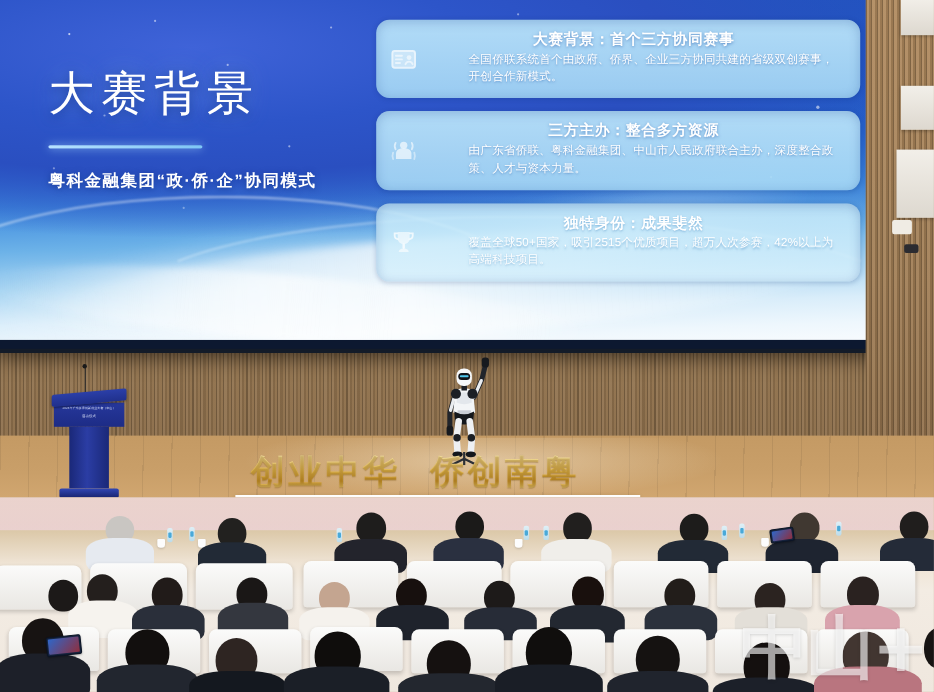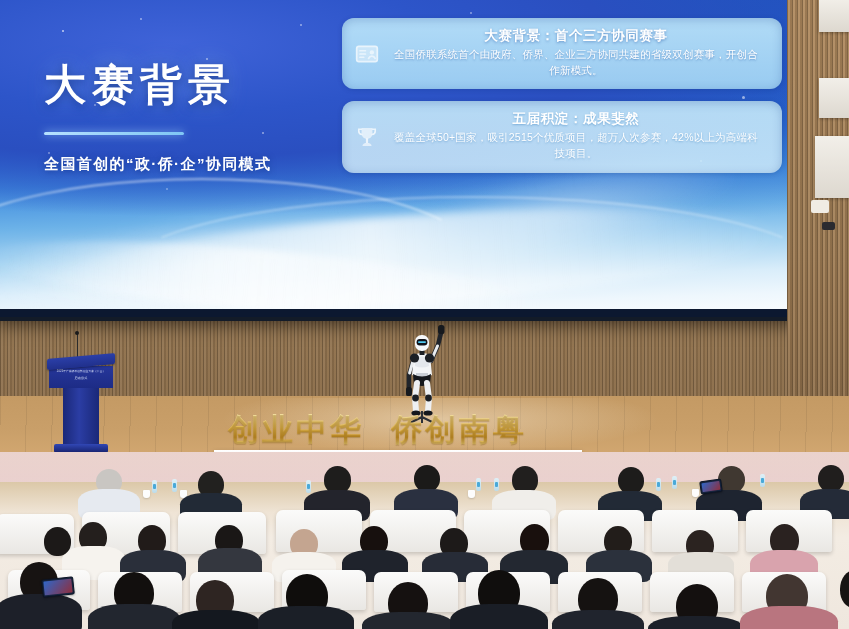--- a/index.html
+++ b/index.html
@@ -69,21 +69,21 @@
     background:radial-gradient(50% 50% at 50% 50%, rgba(255,255,255,.35), rgba(255,255,255,0) 72%);
     transform:rotate(-12deg);filter:blur(8px);}
   .arcline{position:absolute;border:2px solid rgba(255,255,255,.45);
     border-radius:50%;border-color:rgba(255,255,255,.5) transparent transparent transparent;
     filter:blur(1.2px);}
   .star{position:absolute;background:#fff;border-radius:50%;filter:blur(.3px);}
 
   
   .led-title{position:absolute;left:44px;top:62px;width:290px;z-index:3;}
   .led-title h1{
-    margin:0;font-family:"DejaVu Serif","Liberation Serif",serif;font-weight:bold;
+    margin:0;font-family:"DejaVu Serif","Liberation Serif",serif;font-weight:normal;
     font-size:42px;letter-spacing:6px;color:#ffffff;line-height:1.1;
     text-shadow:0 2px 10px rgba(10,40,120,.65), 0 0 22px rgba(160,210,255,.45);
   }
   .title-rule{margin-top:24px;width:140px;height:3px;border-radius:2px;
     background:linear-gradient(90deg,#b7e2ff,#7fc6f5);box-shadow:0 0 8px rgba(170,220,255,.8);}
   .led-sub{margin-top:20px;font-size:15px;font-weight:bold;color:#ffffff;letter-spacing:1.4px;
     text-shadow:0 1px 6px rgba(10,40,120,.6);}
 
   
   .cards{position:absolute;left:342px;top:18px;width:440px;z-index:3;}
@@ -95,22 +95,23 @@
   }
   .card.c3{background:linear-gradient(180deg, rgba(196,233,250,.90), rgba(214,240,252,.82));}
   .card-icon{position:absolute;left:12px;top:50%;transform:translateY(-50%);
     width:26px;height:26px;opacity:.75;}
   .card-icon svg{width:26px;height:26px;display:block;}
   .card-title{
     text-align:center;font-size:13.5px;font-weight:bold;color:#ffffff;letter-spacing:.6px;
     text-shadow:0 1px 3px rgba(30,80,160,.55);margin:0 0 2px 0;line-height:1.25;
   }
   .card-body{
-    text-align:center;font-size:10.5px;color:#ffffff;line-height:1.5;letter-spacing:.2px;
+    text-align:left;font-size:10.5px;color:#ffffff;line-height:1.5;letter-spacing:.2px;
     text-shadow:0 1px 2px rgba(30,80,160,.5);
+    margin-left:36px;
   }
   .card.c3 .card-title,.card.c3 .card-body{text-shadow:0 1px 2px rgba(60,130,190,.5);}
 
   
   .stage-floor{
     position:absolute;left:0;top:396px;width:849px;height:120px;z-index:6;
     background:linear-gradient(180deg,#c49a64 0%,#c99f69 28%,#d6ab74 60%,#cf9f68 100%);
   }
   .stage-floor::after{
     content:"";position:absolute;inset:0;
@@ -216,50 +217,64 @@
         <div class="star" style="left:300px;top:24px;width:2px;height:2px;opacity:.5;"></div>
         <div class="star" style="left:470px;top:12px;width:2px;height:2px;opacity:.45;"></div>
         <div class="star" style="left:640px;top:40px;width:2px;height:2px;opacity:.4;"></div>
         <div class="star" style="left:742px;top:96px;width:3px;height:3px;opacity:.55;"></div>
         <div class="star" style="left:700px;top:160px;width:2px;height:2px;opacity:.4;"></div>
         <div class="star" style="left:166px;top:188px;width:2px;height:2px;opacity:.35;"></div>
 
         <div class="led-title">
           <h1>大赛背景</h1>
           <div class="title-rule"></div>
-          <div class="led-sub">全国首创的“政·侨·企”协同模式</div>
+          <div class="led-sub">粤科金融集团“政·侨·企”协同模式</div>
         </div>
 
         <div class="cards">
 
           <div class="card c1">
             <span class="card-icon">
               <svg viewBox="0 0 24 24" fill="none" stroke="#ffffff" stroke-width="1.6">
                 <rect x="2.5" y="5" width="19" height="14" rx="2" fill="#ffffff" fill-opacity=".55" stroke="#ffffff"></rect>
                 <circle cx="16.5" cy="10.5" r="2" fill="#ffffff" stroke="none"></circle>
                 <path d="M13.5 16c.6-1.4 1.7-2.1 3-2.1s2.4.7 3 2.1" stroke="#ffffff" stroke-linecap="round"></path>
                 <path d="M5.5 9h5M5.5 12h5M5.5 15h3.4" stroke="#ffffff" stroke-linecap="round"></path>
               </svg>
             </span>
             <p class="card-title">大赛背景：首个三方协同赛事</p>
             <div class="card-body">全国侨联系统首个由政府、侨界、企业三方协同共建的省级双创赛事，开创合作新模式。</div>
           </div>
 
+          <div class="card c2">
+            <span class="card-icon">
+              <svg viewBox="0 0 24 24" fill="none" stroke="#ffffff" stroke-width="1.5">
+                <circle cx="12" cy="7.5" r="3.1" fill="#ffffff" fill-opacity=".85" stroke="none"></circle>
+                <path d="M5.5 14.5c0-3.1 2.9-4.6 6.5-4.6s6.5 1.5 6.5 4.6v4.4H5.5z" fill="#ffffff" fill-opacity=".85" stroke="none"></path>
+                <path d="M5.2 5.4a5.6 5.6 0 0 0 0 5.4" stroke="#ffffff" stroke-opacity=".8" stroke-linecap="round"></path>
+                <path d="M18.8 5.4a5.6 5.6 0 0 1 0 5.4" stroke="#ffffff" stroke-opacity=".8" stroke-linecap="round"></path>
+                <path d="M3.1 13.6a8 8 0 0 0 0 5.4" stroke="#ffffff" stroke-opacity=".6" stroke-linecap="round"></path>
+                <path d="M20.9 13.6a8 8 0 0 1 0 5.4" stroke="#ffffff" stroke-opacity=".6" stroke-linecap="round"></path>
+              </svg>
+            </span>
+            <p class="card-title">三方主办：整合多方资源</p>
+            <div class="card-body">由广东省侨联、粤科金融集团、中山市人民政府联合主办，深度整合政策、人才与资本力量。</div>
+          </div>
 
           <div class="card c3">
             <span class="card-icon">
               <svg viewBox="0 0 24 24" fill="none" stroke="#ffffff" stroke-width="1.5">
                 <path d="M7 3.6h10v5.2a5 5 0 0 1-10 0z" fill="#ffffff" fill-opacity=".8" stroke="none"></path>
                 <path d="M7 4.8H4.4v1.6A3.3 3.3 0 0 0 7.4 9.7" stroke="#ffffff" stroke-linecap="round"></path>
                 <path d="M17 4.8h2.6v1.6a3.3 3.3 0 0 1-3 3.3" stroke="#ffffff" stroke-linecap="round"></path>
                 <path d="M12 13.8v3.1" stroke="#ffffff" stroke-width="2" stroke-linecap="round"></path>
                 <path d="M7.8 20.4c0-1.8 1.6-3 4.2-3s4.2 1.2 4.2 3z" fill="#ffffff" fill-opacity=".8" stroke="none"></path>
               </svg>
             </span>
-            <p class="card-title">五届积淀：成果斐然</p>
+            <p class="card-title">独特身份：成果斐然</p>
             <div class="card-body">覆盖全球50+国家，吸引2515个优质项目，超万人次参赛，42%以上为高端科技项目。</div>
           </div>
 
         </div>
       </div>
     </div>
 
     <div class="stage-floor"></div>
     <div class="stage-glow"></div>
     <div class="stage-edge"></div>
@@ -482,14 +497,15 @@
       </div>
       <div class="person">
         <div class="p-head" style="left:766px;top:122px;width:42px;height:44px;background:#423631;"></div>
         <div class="p-body" style="left:740px;top:154px;width:98px;height:38px;background:#b9757f;"></div>
       </div>
       <div class="person">
         <div class="p-head" style="left:840px;top:118px;width:30px;height:38px;background:#171413;"></div>
       </div>
     </div>
 
+    <div class="watermark">中山+</div>
   </div>
 </div>
 
 </body></html>

